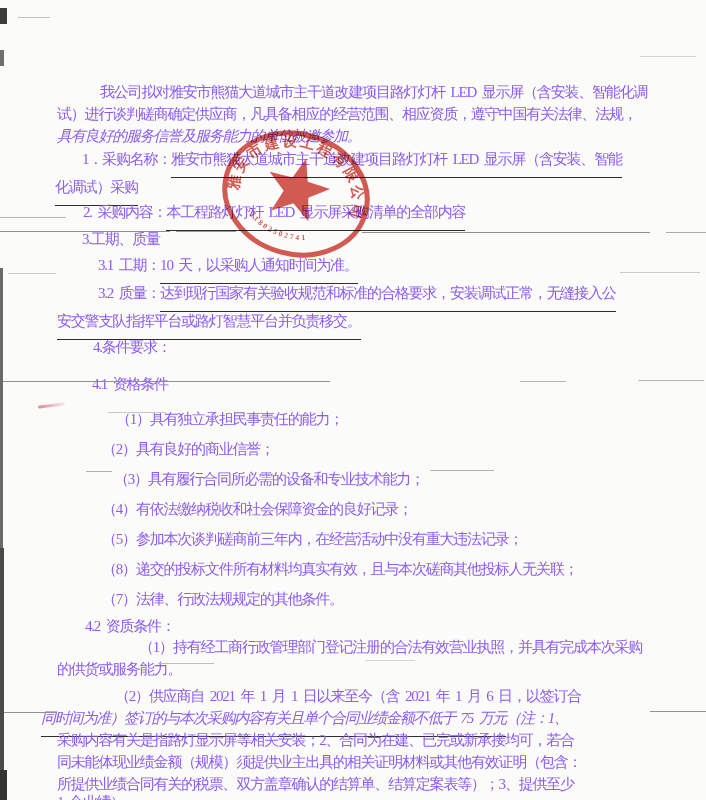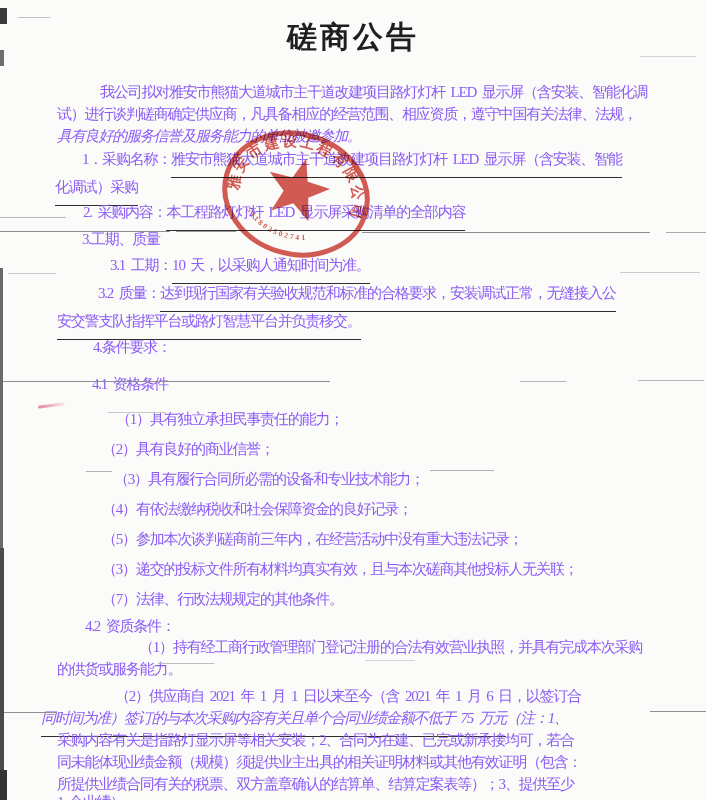--- a/index.html
+++ b/index.html
@@ -42,41 +42,40 @@
     position:absolute;left:218px;top:129px;width:156px;height:130px;
     mix-blend-mode:multiply;opacity:.9;
   }
   .stamp text{font-family:"Liberation Serif","DejaVu Serif",serif;font-weight:600;}
 </style>
 </head>
 <body>
 
 <div class="page">
 
-  <div class="title">磋商公告</div>
 
   <div>
       <div class="line" style="left: 100px; top: 83px;"><span>我公司拟对雅安市熊猫大道城市主干道改建项目路灯灯杆 LED 显示屏（含安装、智能化调</span></div>
       <div class="line" style="left: 57px; top: 105px;"><span>试）进行谈判磋商确定供应商，凡具备相应的经营范围、相应资质，遵守中国有关法律、法规，</span></div>
       <div class="line" style="left: 57px; top: 127px; font-style: italic;"><span>具有良好的服务信誉及服务能力的单位被邀参加。</span></div>
       <div class="line" style="left: 82px; top: 150px;"><span>1．采购名称：</span><span class="u">雅安市熊猫大道城市主干道改建项目路灯灯杆 LED 显示屏（含安装、智能</span></div>
       <div class="line" style="left: 55px; top: 178px;"><span class="u">化调试）采购</span></div>
       <div class="line" style="left: 83px; top: 203px;"><span>2.  采购内容：</span><span class="u">本工程路灯灯杆 LED 显示屏采购清单的全部内容</span></div>
       <div class="line" style="left: 82px; top: 230px;"><span>3.工期、质量</span></div>
-      <div class="line" style="left: 110px; top: 256px;"><span>3.1 工期：</span><span class="u">10 天，以采购人通知时间为准。</span></div>
+      <div class="line" style="left: 98px; top: 256px;"><span>3.1 工期：</span><span class="u">10 天，以采购人通知时间为准。</span></div>
       <div class="line" style="left: 98px; top: 284px;"><span>3.2 质量：</span><span class="u">达到现行国家有关验收规范和标准的合格要求，安装调试正常，无缝接入公</span></div>
       <div class="line" style="left: 57px; top: 312px;"><span class="u">安交警支队指挥平台或路灯智慧平台并负责移交。</span></div>
       <div class="line" style="left: 93px; top: 338px;"><span>4.条件要求：</span></div>
       <div class="line" style="left: 92px; top: 375px;"><span>4.1 资格条件</span></div>
       <div class="line" style="left: 116px; top: 410px;"><span>（1）具有独立承担民事责任的能力；</span></div>
       <div class="line" style="left: 102px; top: 440px;"><span>（2）具有良好的商业信誉；</span></div>
       <div class="line" style="left: 102px; top: 470px; margin-left: 12px;"><span>（3）具有履行合同所必需的设备和专业技术能力；</span></div>
       <div class="line" style="left: 102px; top: 500px;"><span>（4）有依法缴纳税收和社会保障资金的良好记录；</span></div>
       <div class="line" style="left: 102px; top: 530px;"><span>（5）参加本次谈判磋商前三年内，在经营活动中没有重大违法记录；</span></div>
-      <div class="line" style="left: 102px; top: 560px;"><span>（3）递交的投标文件所有材料均真实有效，且与本次磋商其他投标人无关联；</span></div>
+      <div class="line" style="left: 102px; top: 560px;"><span>（8）递交的投标文件所有材料均真实有效，且与本次磋商其他投标人无关联；</span></div>
       <div class="line" style="left: 102px; top: 590px;"><span>（7）法律、行政法规规定的其他条件。</span></div>
       <div class="line" style="left: 85px; top: 617px;"><span>4.2 资质条件：</span></div>
       <div class="line" style="left: 99px; top: 638px; margin-left: 40px;"><span>（1）持有经工商行政管理部门登记注册的合法有效营业执照，并具有完成本次采购</span></div>
       <div class="line" style="left: 57px; top: 660px;"><span>的供货或服务能力。</span></div>
       <div class="line" style="left: 115px; top: 687px;"><span>（2）供应商自 2021 年 1 月 1 日以来至今（含 2021 年 1 月 6 日，以签订合</span></div>
       <div class="line" style="left: 41px; top: 709px; font-style: italic;"><span class="u">同时间为准）签订的与本次采购内容有关且单个合同业绩金额不低于 75 万元</span><span>（注：1、</span></div>
       <div class="line" style="left: 57px; top: 731px;"><span>采购内容有关是指路灯显示屏等相关安装；2、合同为在建、已完或新承接均可，若合</span></div>
       <div class="line" style="left: 57px; top: 753px;"><span>同未能体现业绩金额（规模）须提供业主出具的相关证明材料或其他有效证明（包含：</span></div>
       <div class="line" style="left: 57px; top: 775px;"><span>所提供业绩合同有关的税票、双方盖章确认的结算单、结算定案表等）；3、提供至少</span></div>
       <div class="line" style="left: 57px; top: 793px;"><span>1 个业绩）。</span></div>

